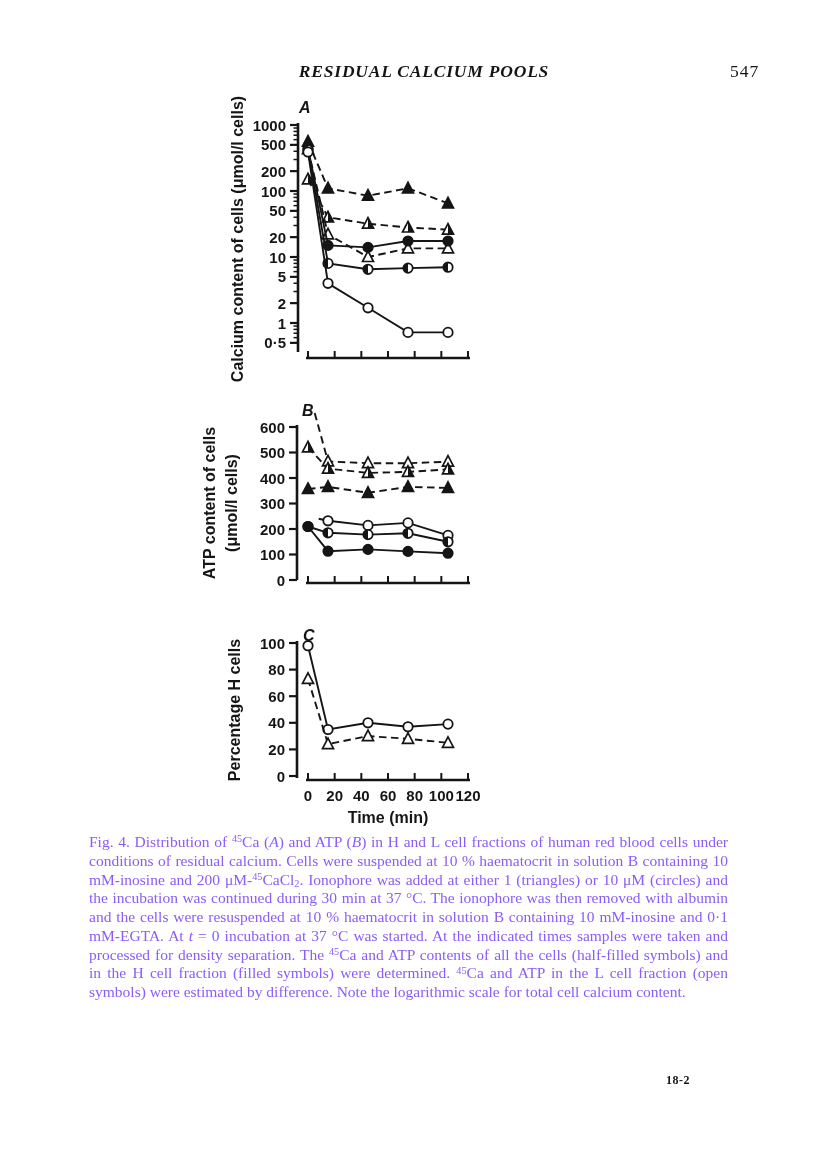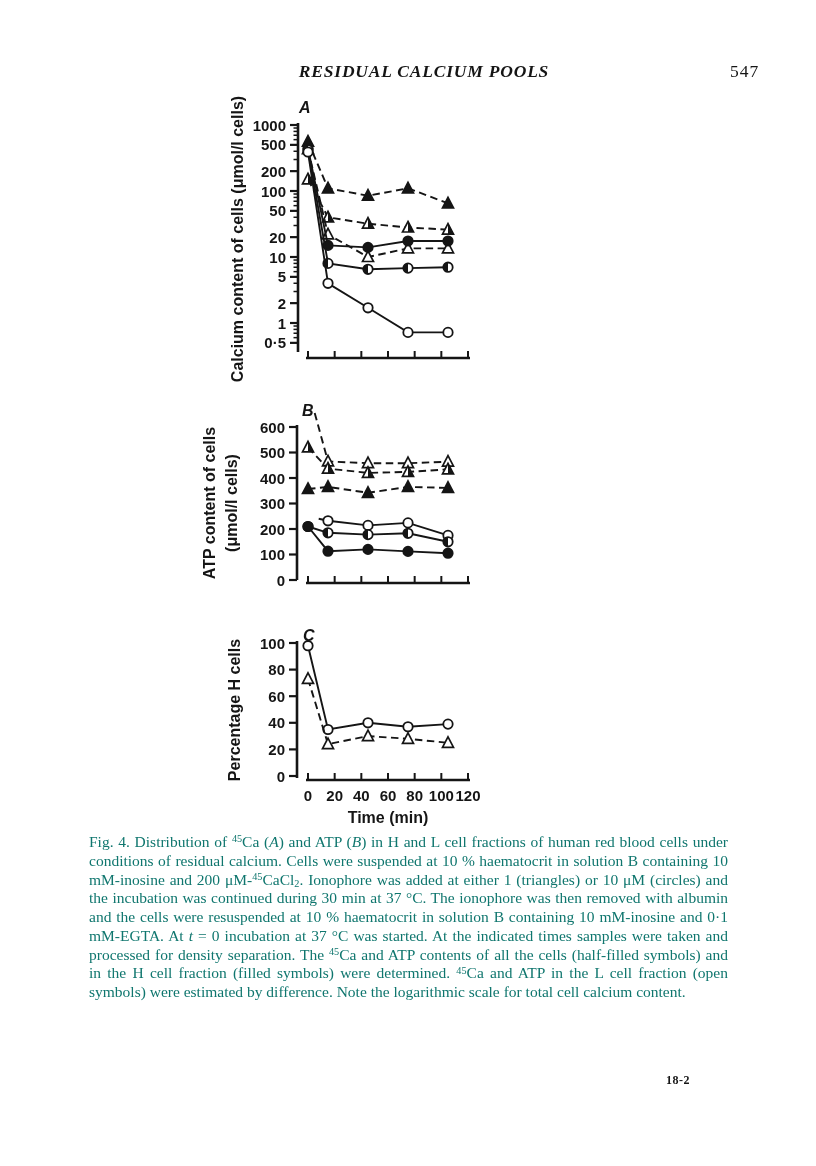--- a/index.html
+++ b/index.html
@@ -7,21 +7,21 @@
   #header-title{position:absolute;top:61px;left:0;width:782px;text-align:center;
     font:italic 700 17.5px "Liberation Serif",serif;letter-spacing:0.8px;margin-left:33px;}
   #page-number{position:absolute;top:61px;left:686px;
     font:400 17.5px "Liberation Serif",serif;letter-spacing:1px;margin-left:44px;}
   #fig{position:absolute;top:0;left:0;}
   #fig text{fill:#151515;}
   .tick{font:700 15px "Liberation Sans",sans-serif;}
   .axis-title{font:700 16px "Liberation Sans",sans-serif;}
   .panel-letter{font:italic 700 16px "Liberation Sans",sans-serif;}
   #caption{position:absolute;top:833px;left:89px;width:639px;
-    font:400 15.5px/1.21 "Liberation Serif",serif;text-align:justify;color:#0f766e;}
+    font:400 15.5px/1.21 "Liberation Serif",serif;text-align:justify;color:#8b5cf6;}
   #caption .sup{font-size:66%;position:relative;top:-0.45em;}
   #caption .sub{font-size:66%;position:relative;top:0.25em;}
   #footer-note{position:absolute;top:1073px;left:666px;
     font:700 12px "Liberation Serif",serif;letter-spacing:0.5px;}
 </style>
 </head>
 <body>
 
 <div id="page">
   <div id="header-title">RESIDUAL CALCIUM POOLS</div>

